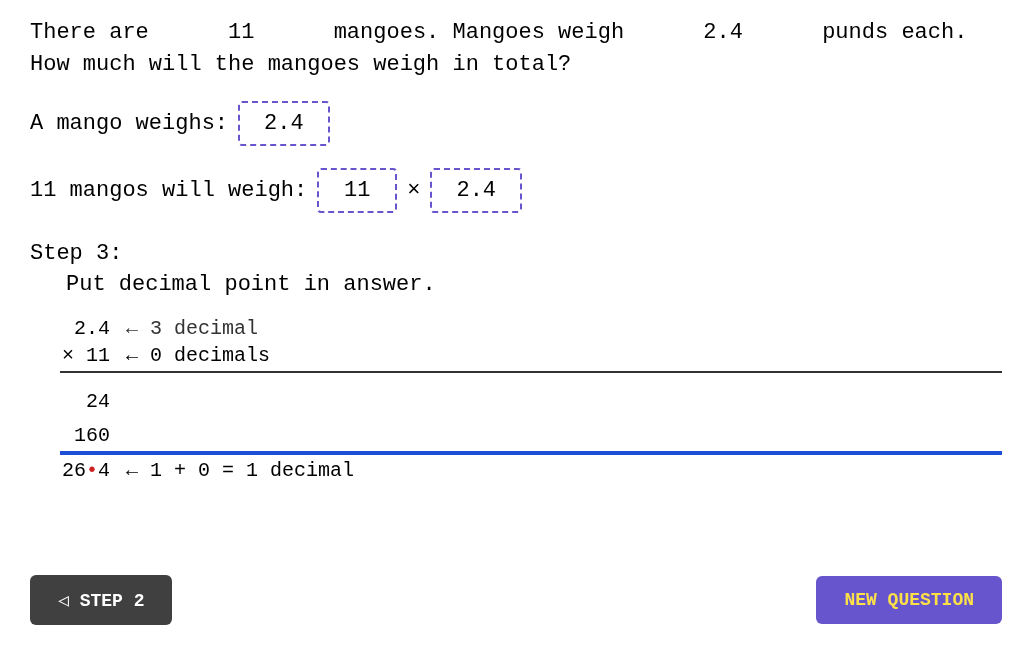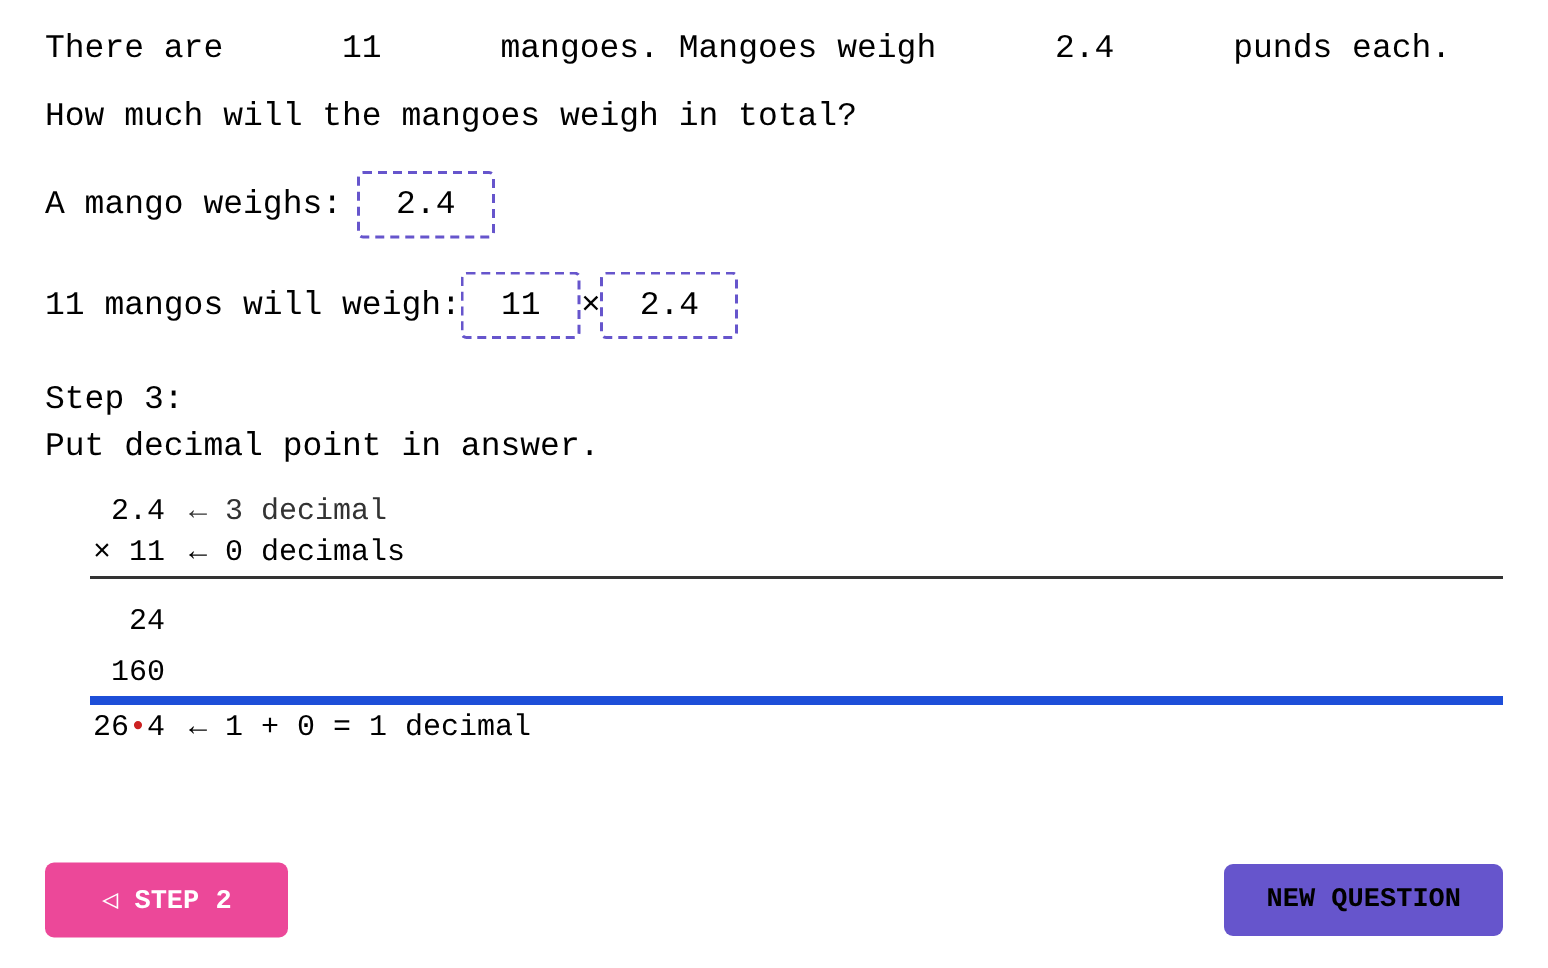--- a/index.html
+++ b/index.html
@@ -6,21 +6,21 @@
     body {
       font-family: 'Courier New', Courier, monospace;
       background: #ffffff;
       width: 1032px;
       min-height: 645px;
       padding: 20px 30px;
       position: relative;
     }
     .problem-statement {
       font-size: 22px;
-      margin-bottom: 20px;
+      margin-bottom: 7px;
       display: flex;
       align-items: center;
       gap: 0;
     }
     .problem-statement span {
       display: inline-block;
     }
     .question {
       font-size: 22px;
       margin-bottom: 24px;
@@ -39,32 +39,34 @@
       font-size: 22px;
       min-width: 80px;
       text-align: center;
       background: #fff;
     }
     .mangos-weigh-row {
       display: flex;
       align-items: center;
       font-size: 22px;
       margin-bottom: 28px;
+      gap: 10px;
     }
     .step-header {
       font-size: 22px;
       font-weight: bold;
       margin-bottom: 6px;
     }
     .step-header span {
       font-weight: normal;
     }
     .step-description {
       font-size: 22px;
       margin-bottom: 20px;
+      margin-left: 36px;
     }
     .decimal-calc {
       margin-left: 30px;
       font-size: 20px;
     }
     .decimal-line {
       display: flex;
       align-items: center;
       gap: 16px;
       margin-bottom: 4px;
@@ -100,21 +102,21 @@
     }
     .sub-result-line .number {
       min-width: 50px;
       text-align: right;
       display: inline-block;
     }
     .final-result-line {
       display: flex;
       align-items: center;
       gap: 16px;
-      border-top: 6px solid #1d4ed8;
+      border-top: 4px solid #1d4ed8;
       padding-top: 4px;
       margin-top: 4px;
     }
     .final-result-line .number {
       min-width: 50px;
       text-align: right;
       display: inline-block;
     }
     .red-dot {
       color: #cc2222;
@@ -123,36 +125,36 @@
     .bottom-buttons {
       position: absolute;
       bottom: 20px;
       left: 30px;
       right: 30px;
       display: flex;
       justify-content: space-between;
       align-items: center;
     }
     .btn-step2 {
-      background: #ec4899;
+      background: #404040;
       color: #fff;
       border: none;
       border-radius: 6px;
-      padding: 14px 38px;
+      padding: 14px 28px;
       font-size: 18px;
       font-weight: bold;
       cursor: pointer;
       display: flex;
       align-items: center;
       gap: 8px;
       font-family: 'Courier New', Courier, monospace;
     }
     .btn-new-question {
       background: #6655cc;
-      color: #000000;
+      color: #fde047;
       border: none;
       border-radius: 6px;
       padding: 14px 28px;
       font-size: 18px;
       font-weight: bold;
       cursor: pointer;
       font-family: 'Courier New', Courier, monospace;
     }
   </style>
 </head>

